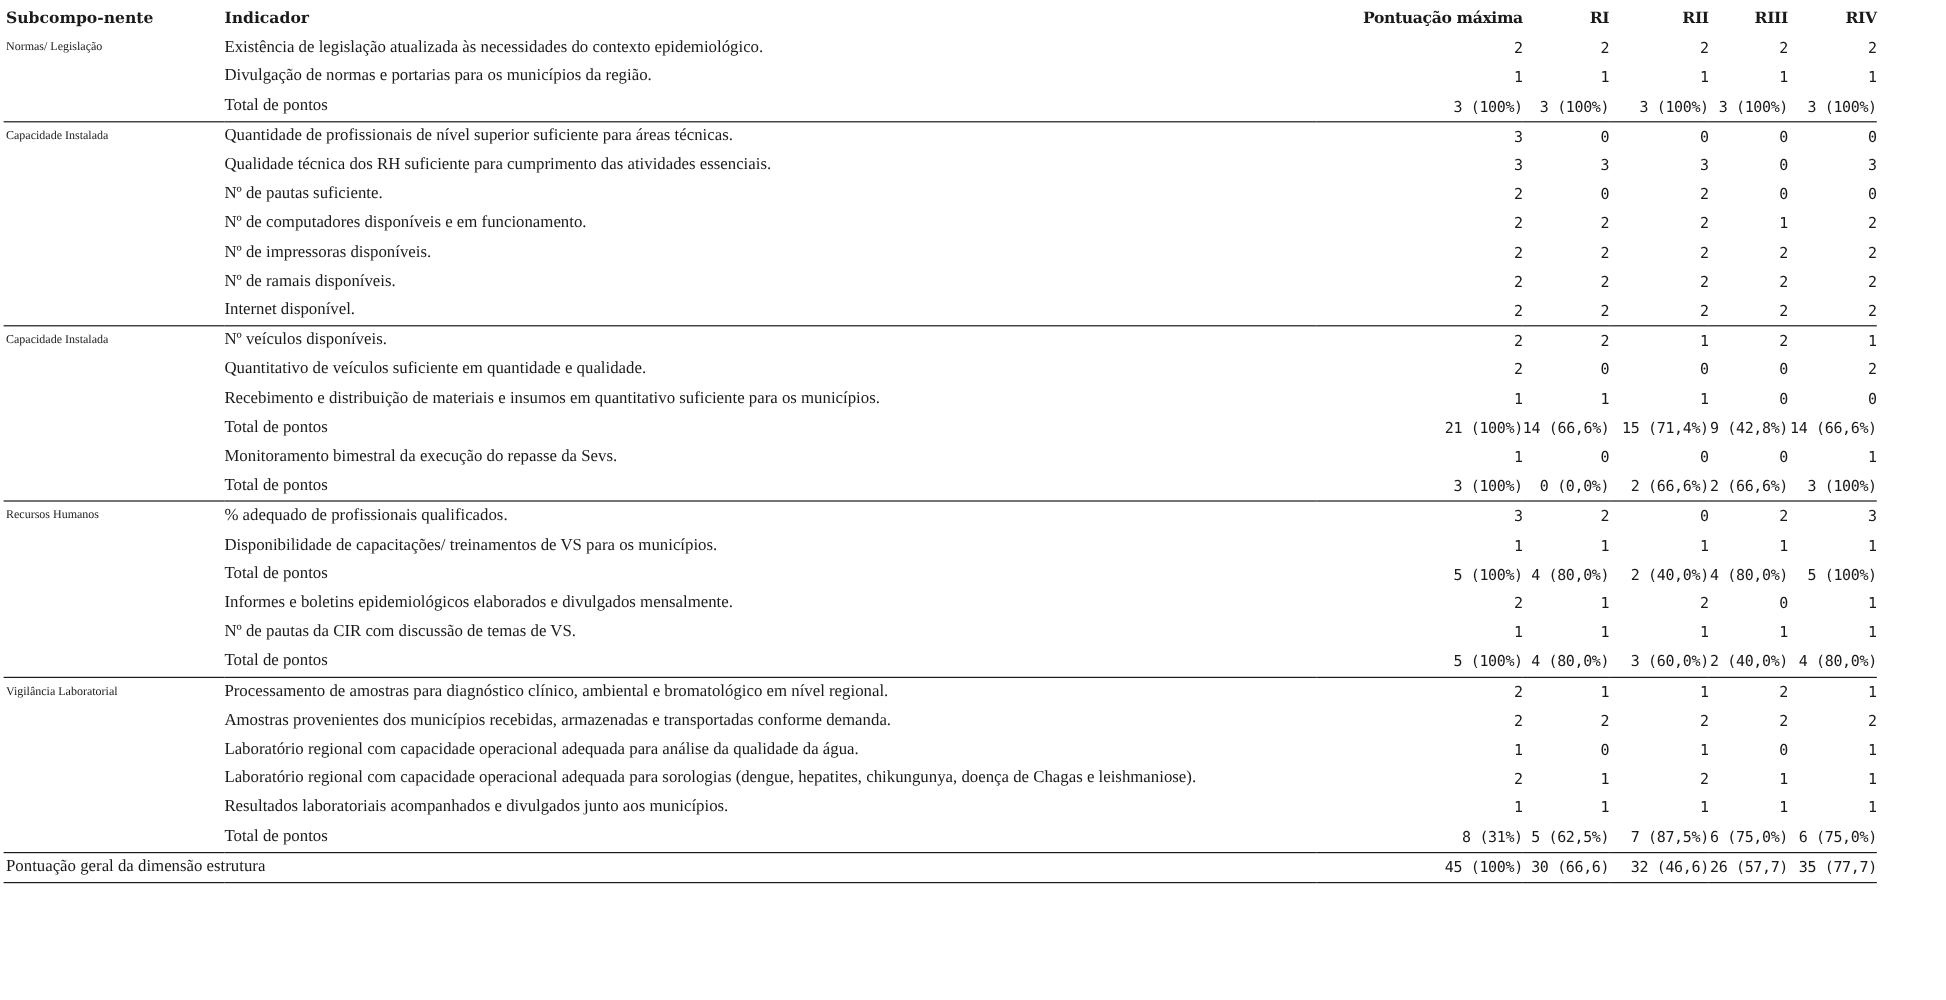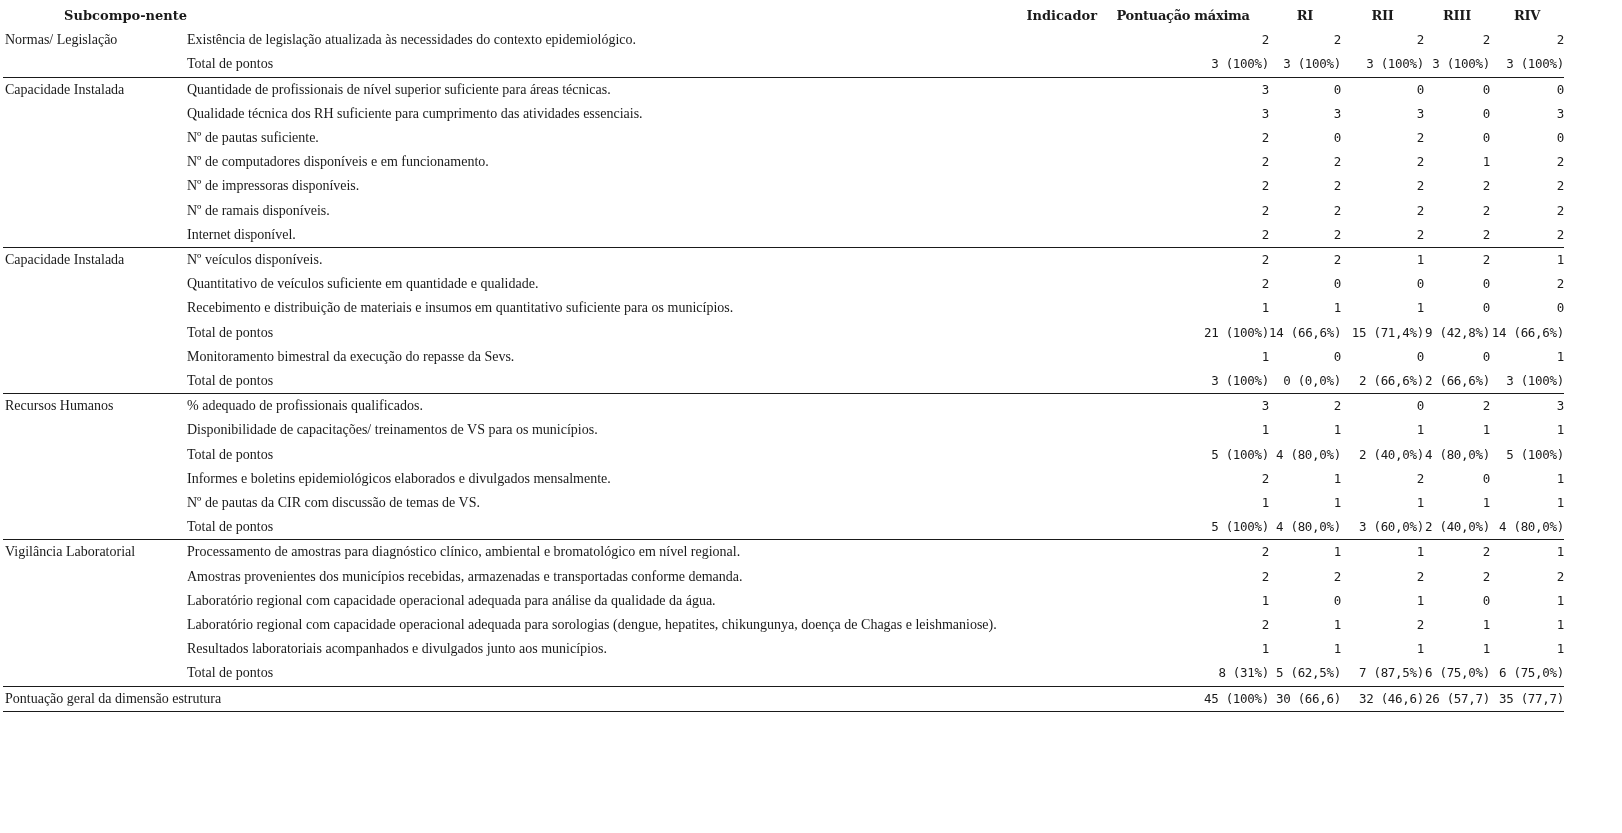--- a/index.html
+++ b/index.html
@@ -1,21 +1,21 @@
 <!DOCTYPE html>
 <html><head>
 <meta charset="utf-8">
 <style>
   html, body { margin: 0; padding: 0; background: #ffffff; }
   body { width: 1622px; height: 833px; position: relative; overflow: hidden; color: #1a1a1a; }
   .tbl { position: absolute; left: 3px; top: 4px; width: 1561px; border-collapse: collapse; table-layout: fixed; }
   .tbl td, .tbl th { padding: 0; height: 24.2px; line-height: 24.2px; white-space: nowrap; vertical-align: top; }
-  .tbl th { font-family: "DejaVu Serif", serif; font-weight: bold; font-size: 13px; text-align: right; }
-  .tbl th.num { text-align: center; }
-  .c-sub { font-family: "Liberation Serif", serif; font-size: 14px; padding-left: 2px !important; }
+  .tbl th { font-family: "DejaVu Serif", serif; font-weight: bold; font-size: 13px; text-align: left; }
+  .tbl th.num { text-align: right; }
+  .c-sub { font-family: "Liberation Serif", serif; font-size: 10px; padding-left: 2px !important; }
   .c-ind { font-family: "Liberation Serif", serif; font-size: 14px; }
   .num { font-family: "DejaVu Sans Mono", monospace; font-size: 12.5px; text-align: right; letter-spacing: -0.3px; }
   tr.group-start td { border-top: 1.5px solid #1a1a1a; }
   tr.last-row td { border-bottom: 1.5px solid #1a1a1a; margin-left: 28px; }
   .general td.c-sub { font-family: "Liberation Serif", serif; font-size: 14px; }
 </style>
 </head>
 <body>
 
 <table class="tbl">
@@ -44,20 +44,29 @@
         <td class="c-sub">Normas/ Legislação</td>
         <td class="c-ind">Existência de legislação atualizada às necessidades do contexto epidemiológico.</td>
         <td class="num">2</td>
         <td class="num">2</td>
         <td class="num">2</td>
         <td class="num">2</td>
         <td class="num">2</td>
       </tr>
       <tr>
         <td class="c-sub"></td>
+        <td class="c-ind">Divulgação de normas e portarias para os municípios da região.</td>
+        <td class="num">1</td>
+        <td class="num">1</td>
+        <td class="num">1</td>
+        <td class="num">1</td>
+        <td class="num">1</td>
+      </tr>
+      <tr>
+        <td class="c-sub"></td>
         <td class="c-ind">Total de pontos</td>
         <td class="num">3 (100%)</td>
         <td class="num">3 (100%)</td>
         <td class="num">3 (100%)</td>
         <td class="num">3 (100%)</td>
         <td class="num">3 (100%)</td>
       </tr>
       <tr class="group-start">
         <td class="c-sub">Capacidade Instalada</td>
         <td class="c-ind">Quantidade de profissionais de nível superior suficiente para áreas técnicas.</td>

